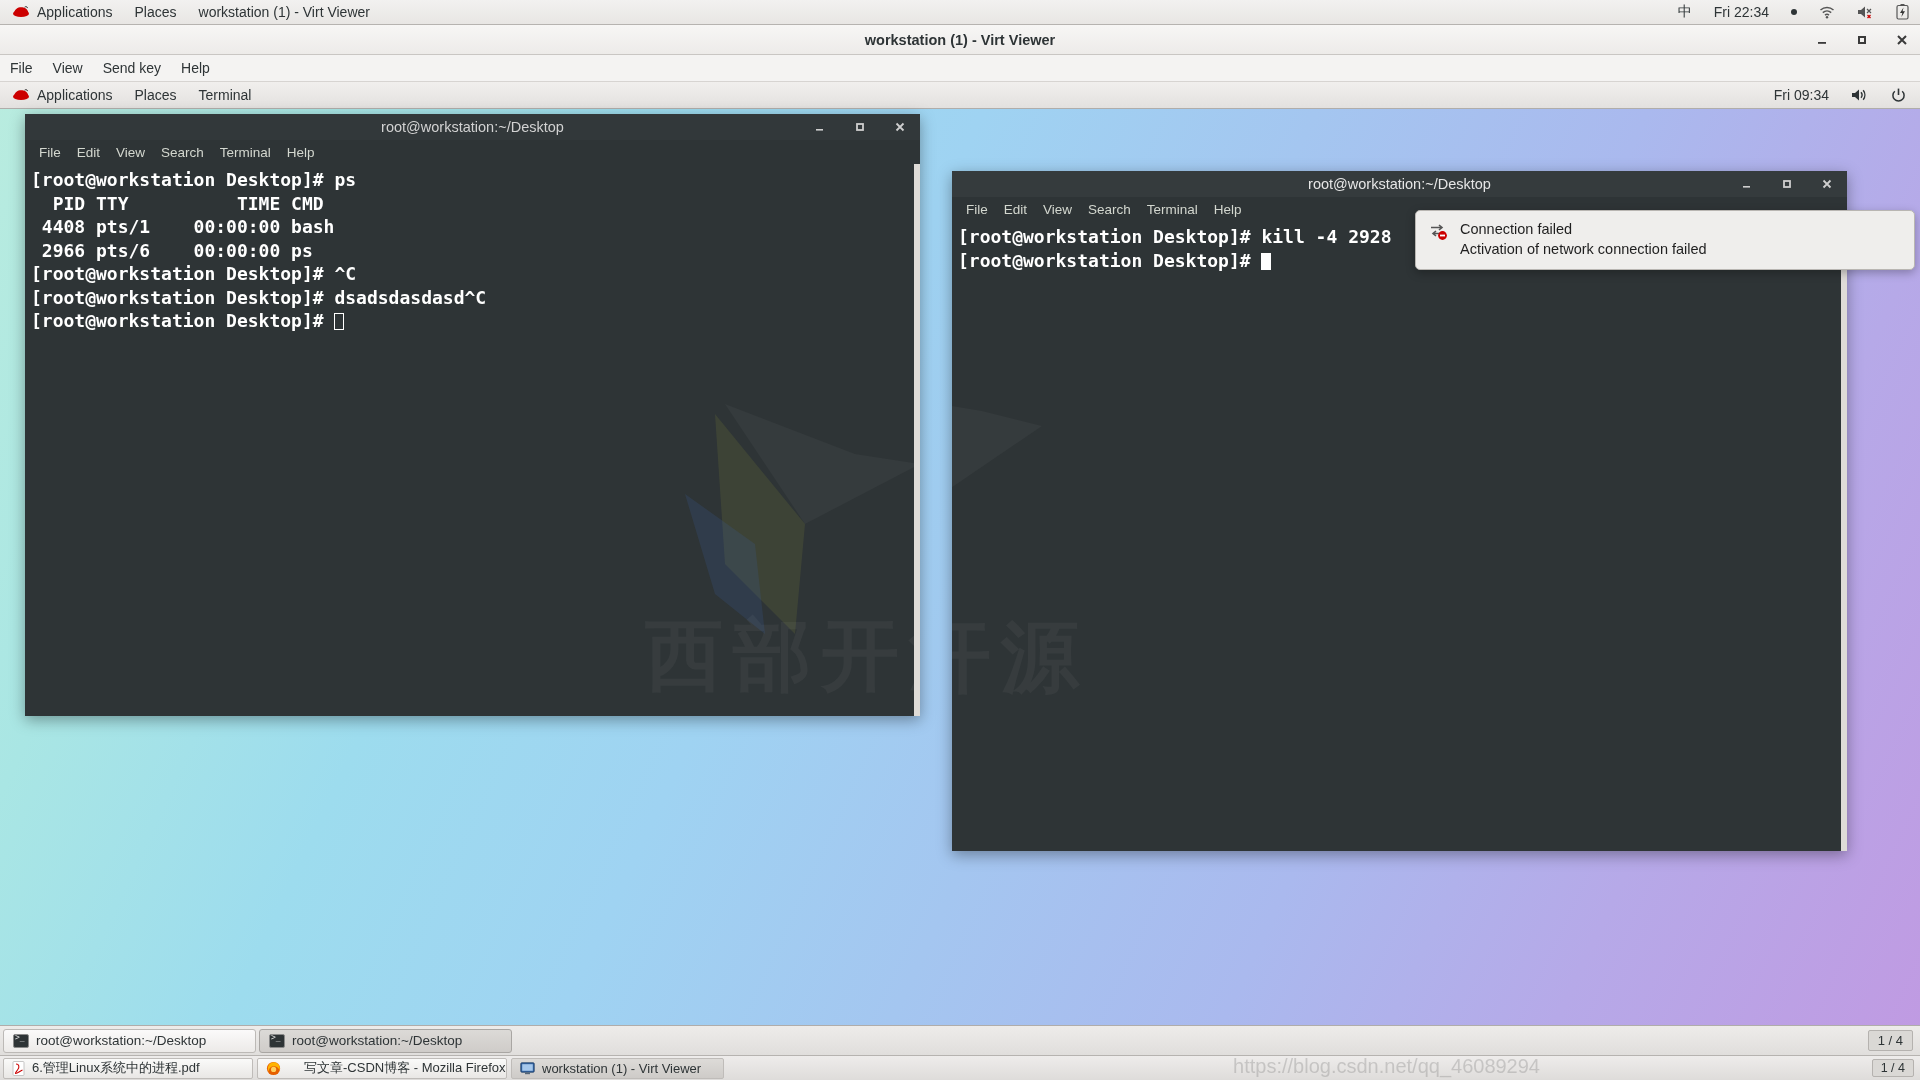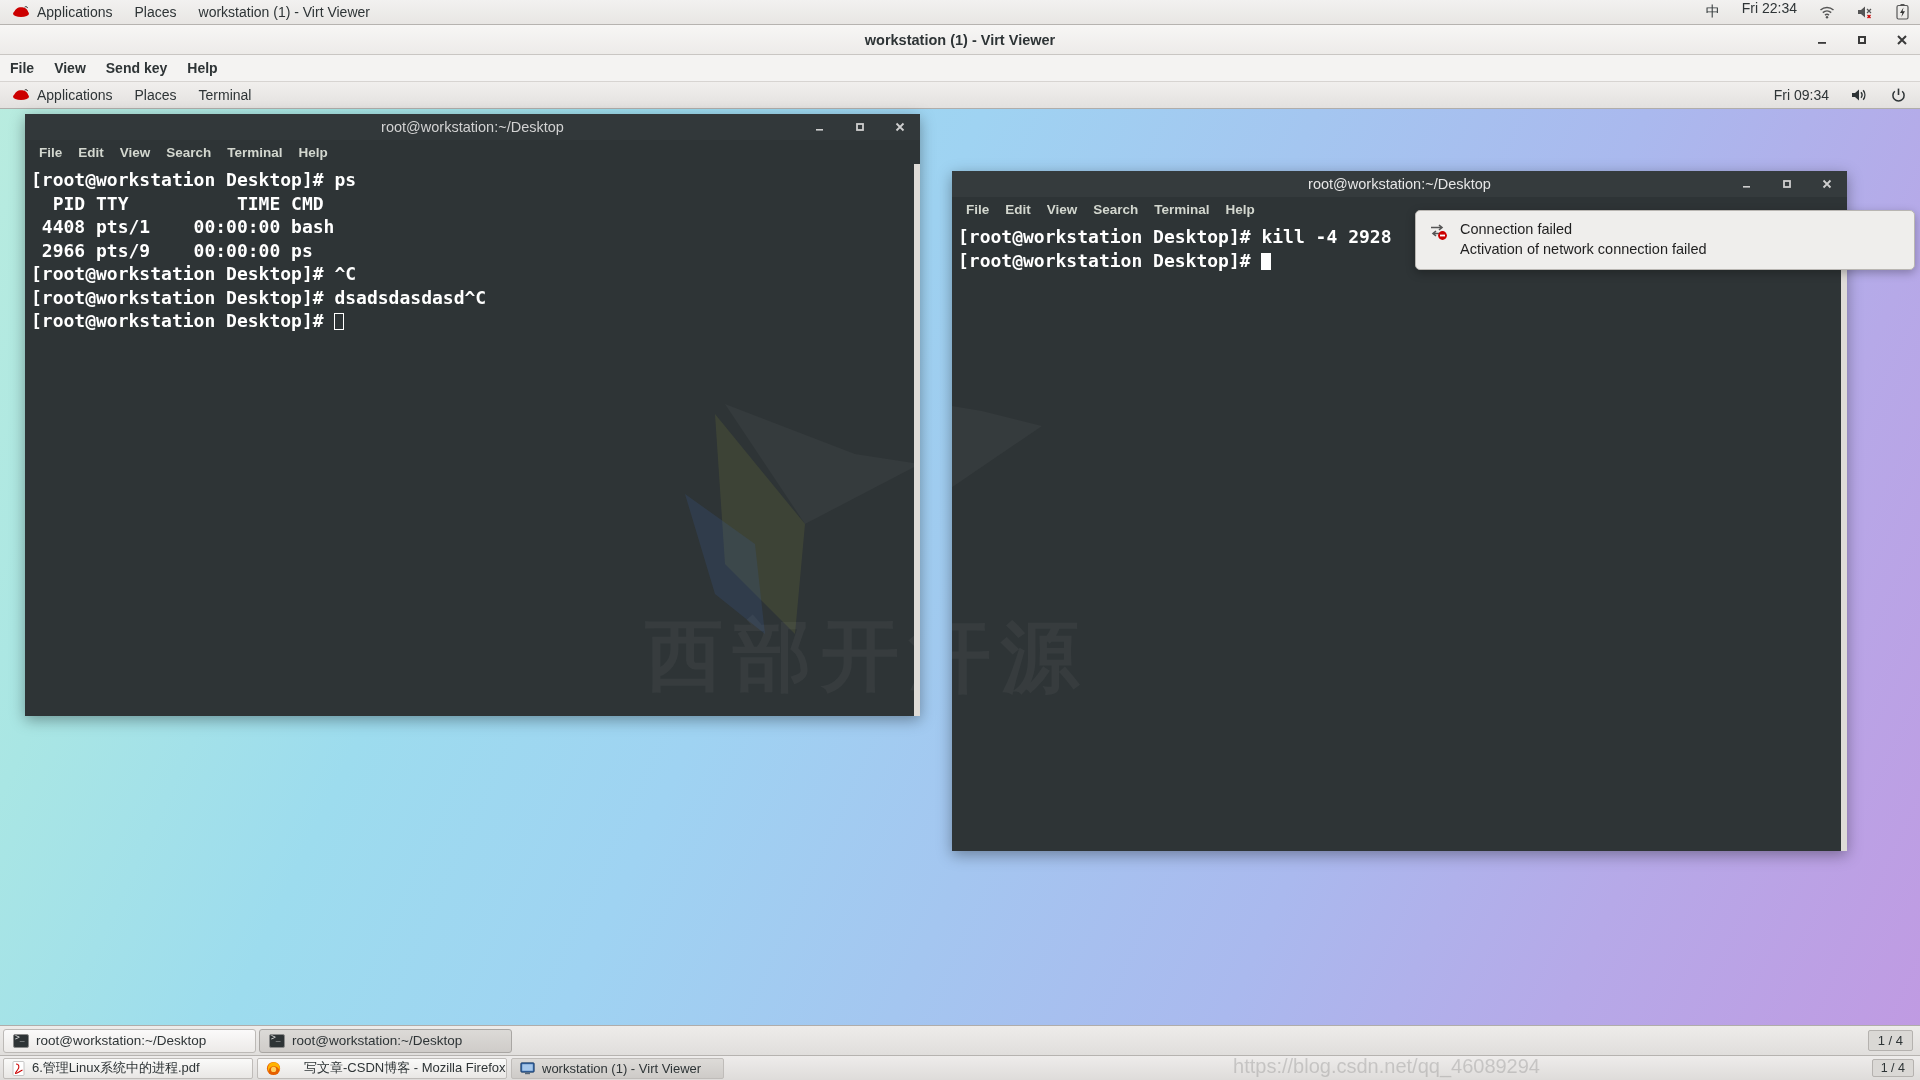--- a/index.html
+++ b/index.html
@@ -63,21 +63,21 @@
   }
   .wc { width: 20px; height: 20px; display:flex; align-items:center; justify-content:center; cursor: default; }
 
   #vv-menubar {
     height: 27px;
     background: #f4f3f2;
     border-bottom: 1px solid #d7d4d1;
     display: flex; align-items: center;
     font-size: 14px; color: #2e3436;
   }
-  .menu-entry { padding: 0 10px; height: 27px; display:flex; align-items:center;font-weight:bold; }
+  .menu-entry { padding: 0 10px; height: 27px; display:flex; align-items:center; }
 
   
   #guest-screen {
     flex: 1; position: relative; overflow: hidden;
     background:
       linear-gradient(115deg,
         #b9ecdf 0%,
         #a9e6e4 14%,
         #9ddcee 28%,
         #9fd3f2 42%,
@@ -290,21 +290,21 @@
     <div class="panel-item">
       <span>Places</span>
     </div>
     <div class="panel-item">
       <span>workstation (1) - Virt Viewer</span>
     </div>
     <div class="spacer"></div>
     <div class="panel-item">
       <span>中</span>
     </div>
-    <div class="panel-item" style="gap:22px;flex-direction:column;">
+    <div class="panel-item" style="gap:22px;">
       <span>Fri 22:34</span>
       <span style="width:6px;height:6px;border-radius:50%;background:#2e3436;display:inline-block;"></span>
     </div>
     <div class="panel-item tray-ico">
       <svg class="ico-svg" width="16" height="13" viewBox="0 0 16 13">
         <path d="M1.5 4 A10 10 0 0 1 14.5 4" stroke="#555" stroke-width="1.5" fill="none"></path>
         <path d="M3.8 6.6 A6.5 6.5 0 0 1 12.2 6.6" stroke="#555" stroke-width="1.5" fill="none"></path>
         <path d="M6 9.1 A3.2 3.2 0 0 1 10 9.1" stroke="#555" stroke-width="1.5" fill="none"></path>
         <circle cx="8" cy="11.3" r="1.2" fill="#555"></circle>
       </svg>
@@ -427,21 +427,21 @@
             <svg width="895" height="580" viewBox="0 0 895 580" style="position:absolute;left:0;top:0;">
               <polygon points="700,240 830,290 895,300 780,360" fill="rgba(255,255,255,0.035)"></polygon>
               <polygon points="690,250 780,360 770,470 700,400" fill="rgba(200,210,60,0.10)"></polygon>
               <polygon points="660,330 730,380 740,470 690,430" fill="rgba(60,90,150,0.22)"></polygon>
             </svg>
             <div class="wm-cn" style="left:620px; top:440px;">西部开源</div>
           </div>
           <div class="term-text"><span>[root@workstation Desktop]# ps</span>
 <span>  PID TTY          TIME CMD</span>
 <span> 4408 pts/1    00:00:00 bash</span>
-<span> 2966 pts/9    00:00:00 ps</span>
+<span> 2966 pts/6    00:00:00 ps</span>
 <span>[root@workstation Desktop]# ^C</span>
 <span>[root@workstation Desktop]# dsadsdasdasd^C</span>
 <span>[root@workstation Desktop]# </span><span class="cursor-hollow"></span></div>
           <div class="term-scrollbar"></div>
         </div>
       </div>
 
       <div class="term-window" style="left:952px; top:89px; width:895px; height:680px;">
         <div class="term-titlebar">
           <div class="term-title">root@workstation:~/Desktop</div>

